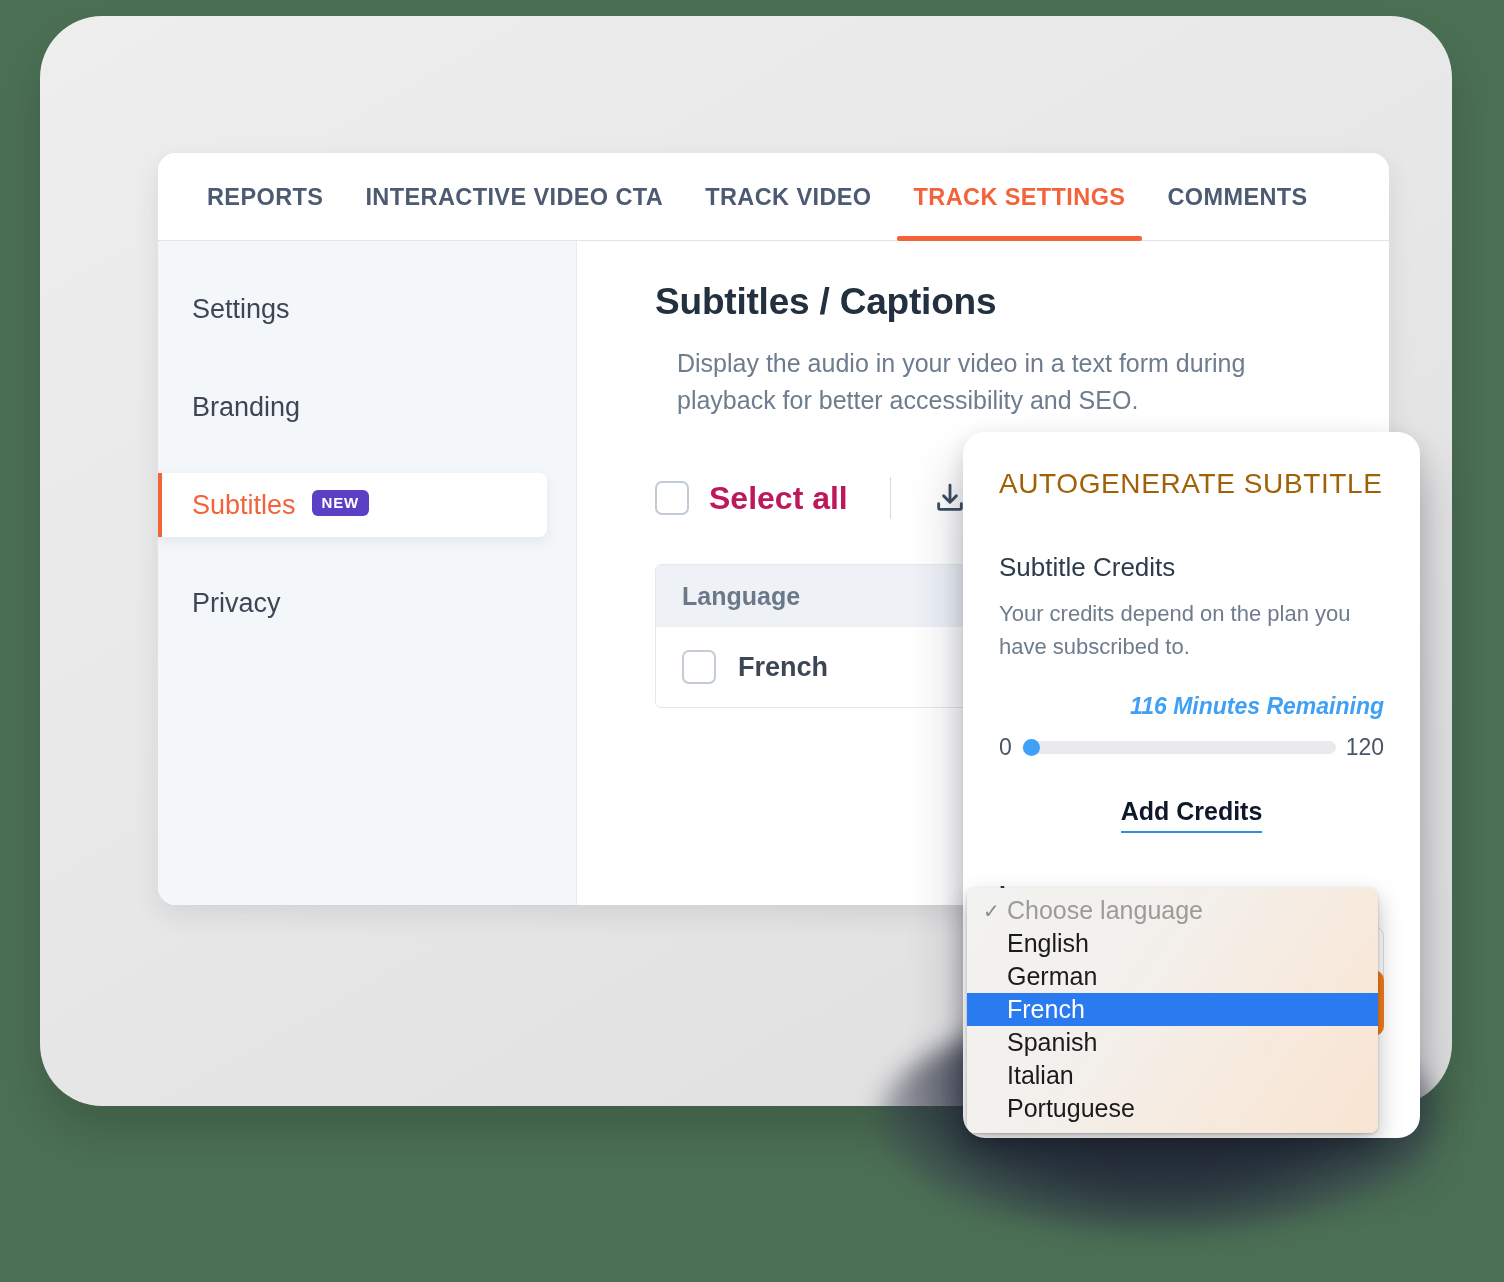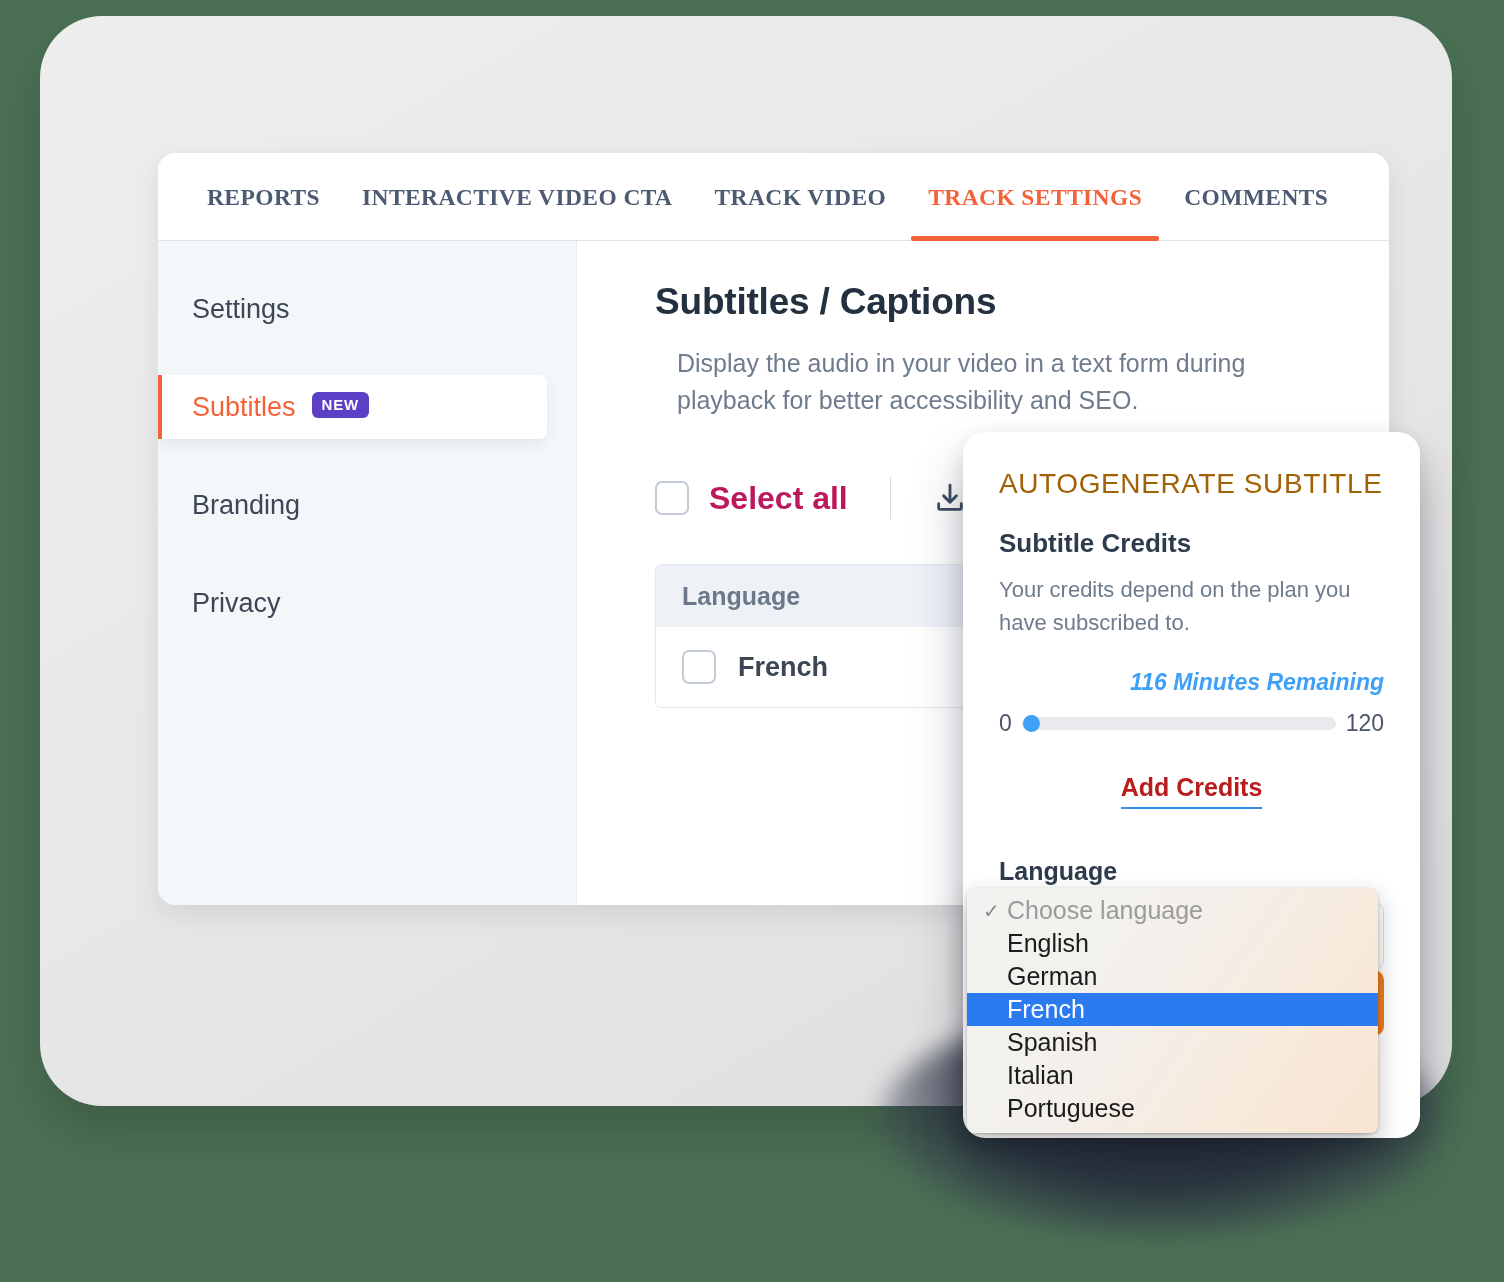--- a/index.html
+++ b/index.html
@@ -55,21 +55,20 @@
     position: relative;
     font-size: 23.5px;
     font-weight: bold;
     letter-spacing: 0.4px;
     color: #4c5a72;
     padding: 0 21px;
     height: 88px;
     line-height: 88px;
     cursor: pointer;
     white-space: nowrap;
-    font-family: Liberation Serif, serif;
   }
   .tab.active { color: #f4623a; }
   .tab.active::after {
     content: "";
     position: absolute;
     left: 4px; right: 4px;
     bottom: 0;
     height: 5px;
     background: #f4623a;
     border-radius: 2px;
@@ -237,23 +236,23 @@
     padding: 36px 36px 0 36px;
     z-index: 20;
   }
   #autogen-kicker {
     font-size: 28px;
     font-weight: normal;
     letter-spacing: 0.6px;
     color: #a16207;
   }
   #credits-title {
-    margin-top: 28px;
+    margin-top: 52px;
     font-size: 26px;
-    font-weight: bold;
+    font-weight: normal;
     color: #2d3b4d;
   }
   #credits-desc {
     margin-top: 14px;
     font-size: 22px;
     line-height: 1.5;
     color: #6e7c8d;
   }
   #minutes-remaining {
     margin-top: 30px;
@@ -290,21 +289,21 @@
     cursor: pointer;
   }
   #add-credits {
     margin-top: 36px;
     text-align: center;
   }
   #add-credits-link {
     display: inline-block;
     font-size: 25px;
     font-weight: bold;
-    color: #b91c1c;
+    color: #0f172a;
     border-bottom: 2px solid #2e8fe8;
     padding-bottom: 5px;
     cursor: pointer;
   }
   #lang-field-label {
     margin-top: 48px;
     font-size: 25px;
     font-weight: bold;
     color: #2d3b4d;
   }
@@ -392,26 +391,26 @@
         <div class="tab active">TRACK SETTINGS</div>
         <div class="tab">COMMENTS</div>
       </div>
 
     <div id="card-body">
 
       <div id="sidebar">
           <div class="side-item">
             <span class="side-label">Settings</span>
           </div>
+          <div class="side-item">
+            <span class="side-label">Branding</span>
+          </div>
           <div class="side-item active">
             <span class="side-label">Subtitles</span>
             <span class="badge-new">NEW</span>
-          </div>
-          <div class="side-item">
-            <span class="side-label">Branding</span>
           </div>
           <div class="side-item">
             <span class="side-label">Privacy</span>
           </div>
         </div>
 
       <div id="main">
 
         <div id="page-title">Subtitles / Captions</div>
         <div id="page-desc">Display the audio in your video in a text form during playback for better accessibility and SEO.</div>

